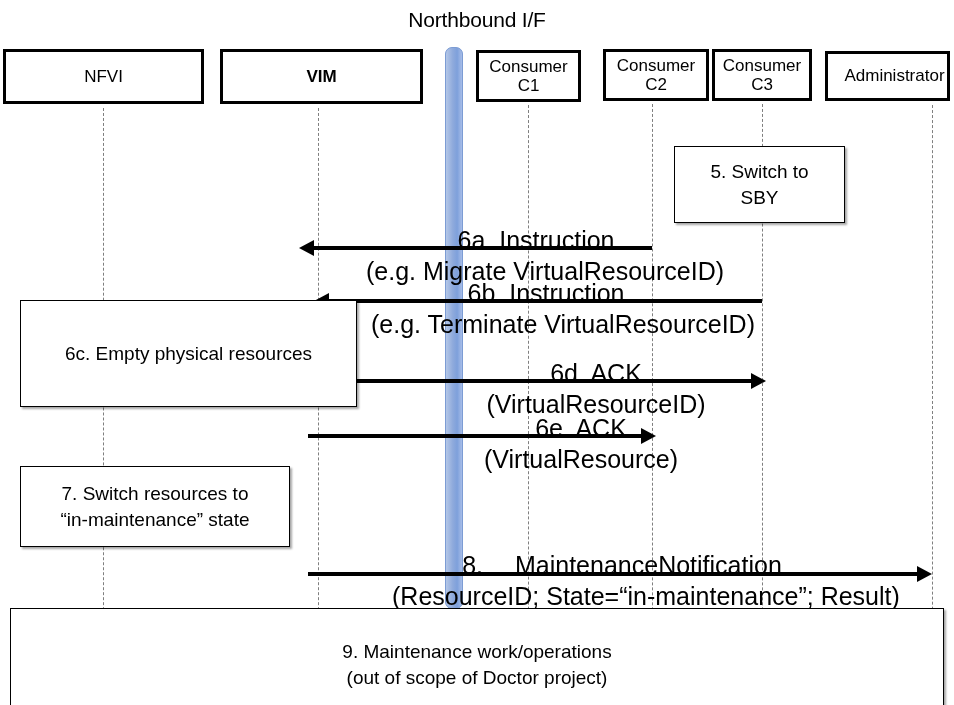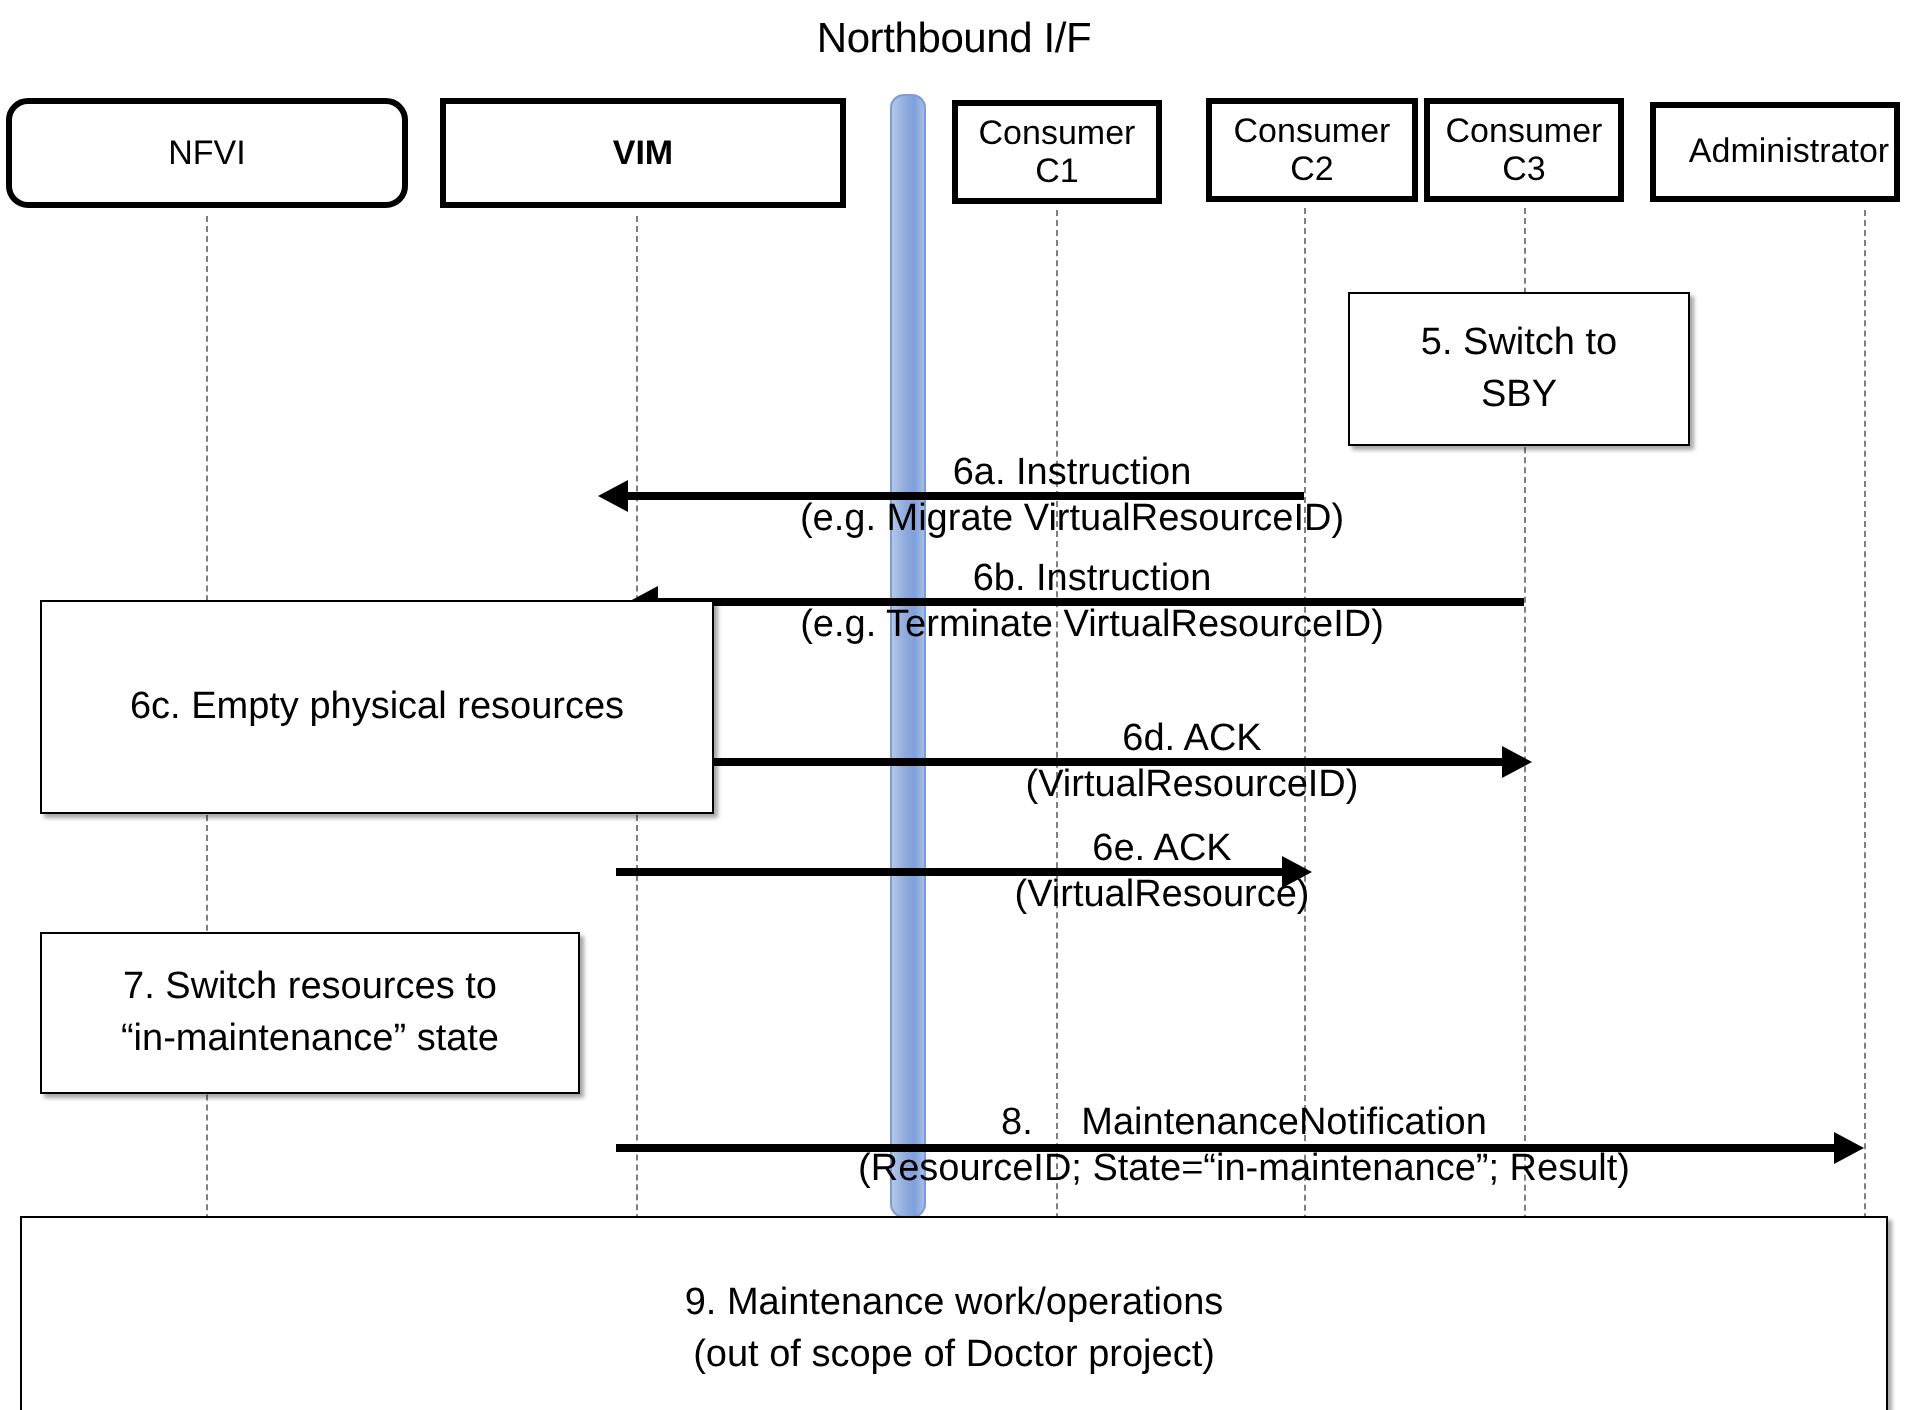--- a/index.html
+++ b/index.html
@@ -79,21 +79,21 @@
   }
   .arrow-head.right{
     border-top:8px solid transparent;
     border-bottom:8px solid transparent;
     border-left:15px solid #000;
   }
 
   
   .msg-label{
     position:absolute;
-    font-size:19px;line-height:1.22;
+    font-size:25px;line-height:1.22;
     text-align:center;
     white-space:nowrap;
     background:transparent;
   }
   .msg-label .l1,.msg-label .l2{display:block;}
 </style>
 </head>
 <body>
 
 <div id="stage">
@@ -102,21 +102,21 @@
 
   <div class="lifeline" style="left:103px;top:108px;height:597px;"></div>
   <div class="lifeline" style="left:318px;top:108px;height:597px;"></div>
   <div class="lifeline" style="left:528px;top:105px;height:600px;"></div>
   <div class="lifeline" style="left:652px;top:104px;height:601px;"></div>
   <div class="lifeline" style="left:762px;top:104px;height:601px;"></div>
   <div class="lifeline" style="left:932px;top:105px;height:600px;"></div>
 
   <div class="nb-bar" style="left:445px;top:47px;width:18px;height:562px;"></div>
 
-  <div class="actor-box" style="left:3px;top:49px;width:201px;height:55px;border-radius:11px;">
+  <div class="actor-box" style="left:3px;top:49px;width:201px;height:55px;">
     <span>NFVI</span>
   </div>
 
   <div class="actor-box" style="left:220px;top:49px;width:203px;height:55px;font-weight:bold;">
     <span>VIM</span>
   </div>
 
   <div class="actor-box" style="left:476px;top:50px;width:105px;height:52px;flex-direction:column;">
     <span>Consumer</span>
     <span>C1</span>

